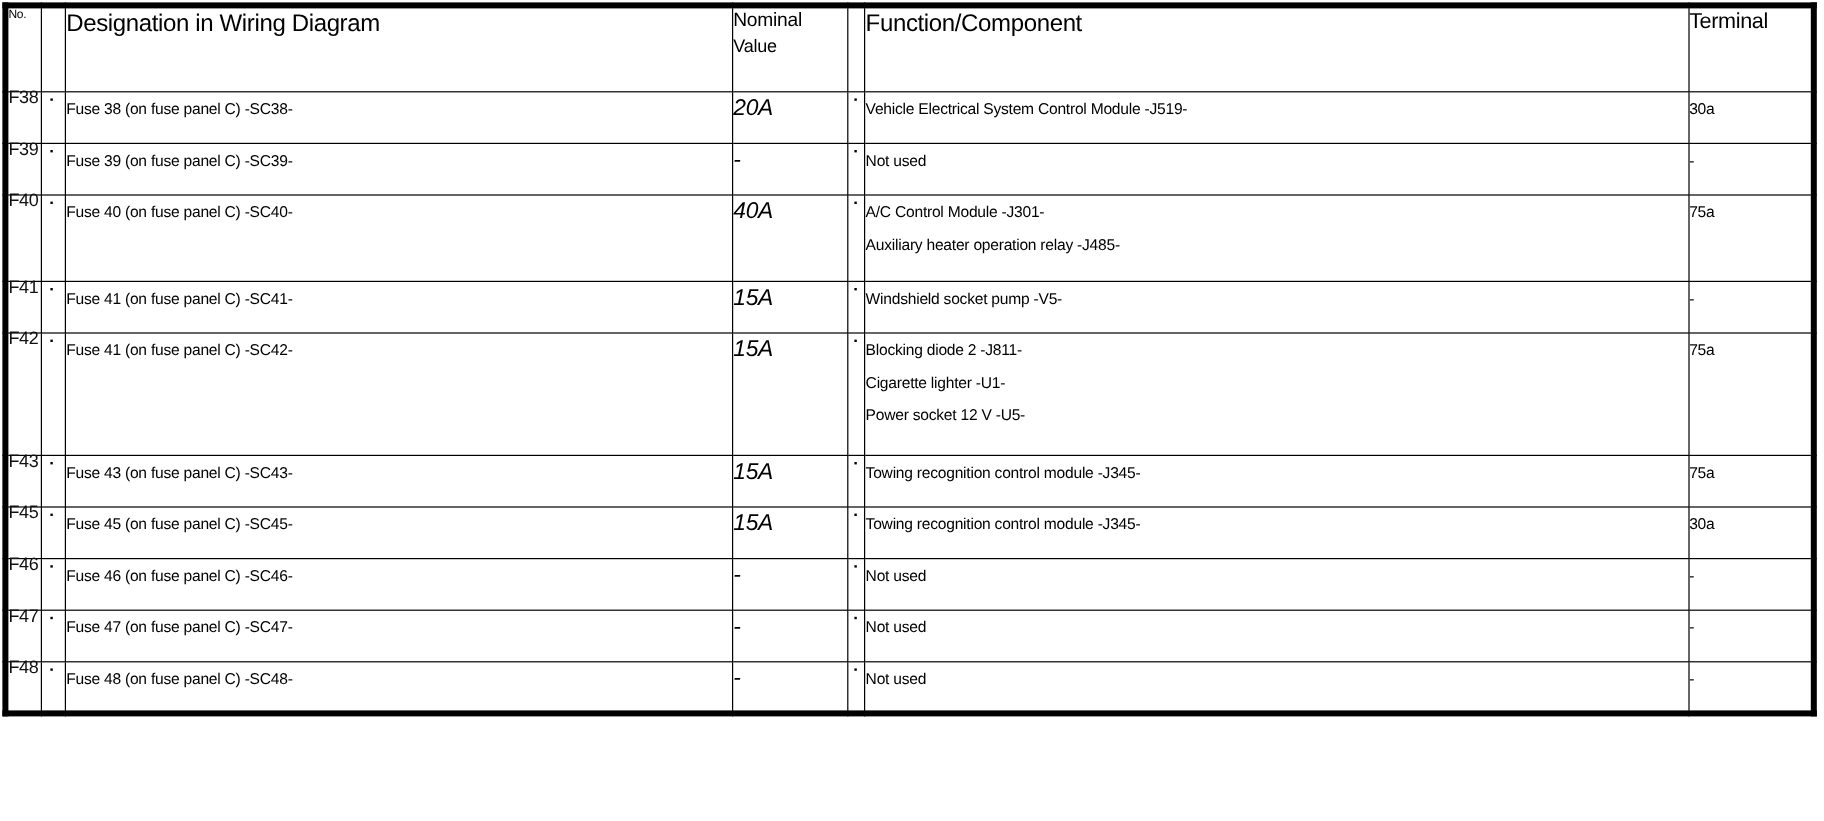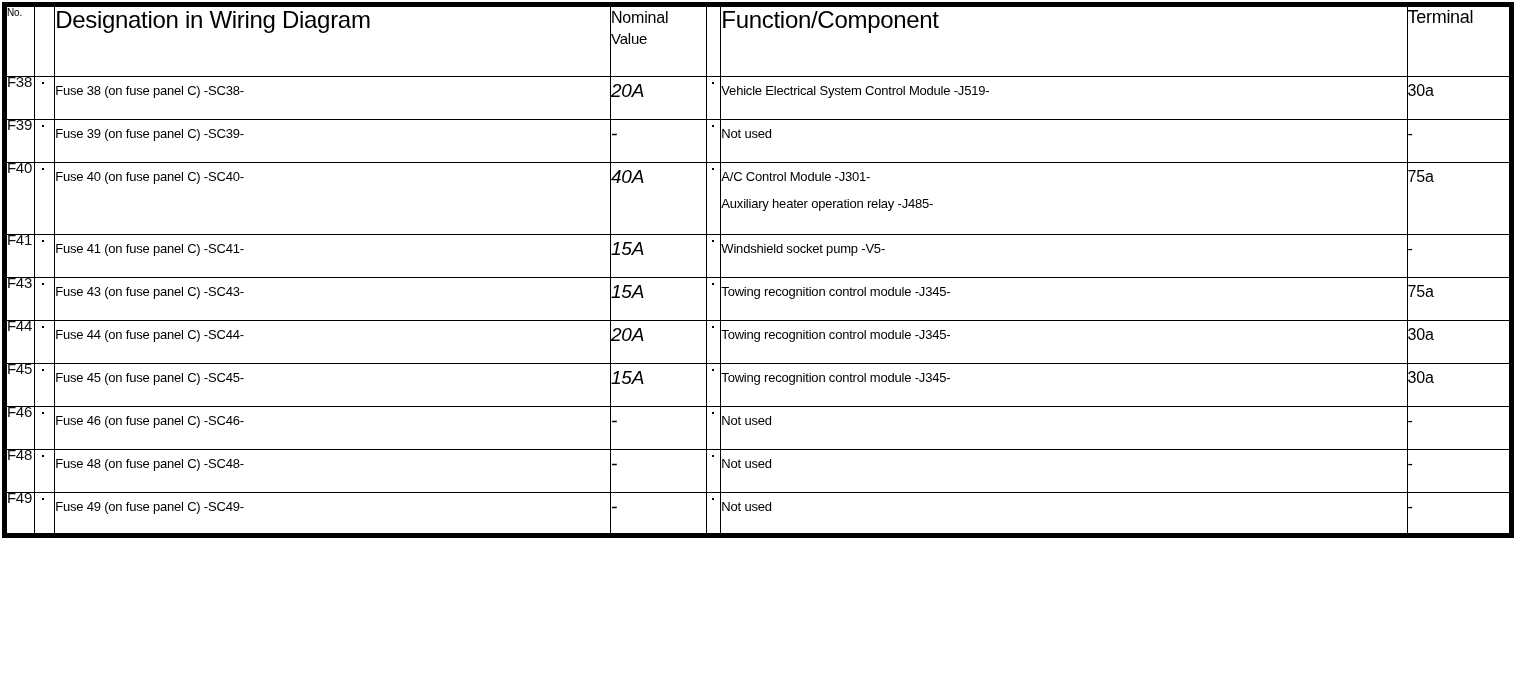--- a/index.html
+++ b/index.html
@@ -57,21 +57,21 @@
   }
   .hdr-no {
     font-size: 10px;
     font-weight: bold;
     line-height: 11px;
     padding: 2px 0 0 2px;
     letter-spacing: -0.2px;
   }
   .hdr-center {
     text-align: center;
-    font-size: 24px;
+    font-size: 20px;
     font-weight: bold;
     padding-top: 9px;
     line-height: 26px;
     letter-spacing: -0.3px;
   }
   .hdr-nom {
     text-align: center;
     font-size: 17px;
     font-weight: bold;
     line-height: 21px;
@@ -127,21 +127,21 @@
     white-space: pre-line;
   }
   .cell-nom {
     font-size: 19px;
     line-height: 27px;
     padding: 6px 0 6px 7px;
     letter-spacing: -0.2px;
     font-style: italic;
   }
   .cell-term {
-    font-size: 16px;
+    font-size: 13px;
     line-height: 27px;
     padding: 6px 0 6px 0;
     text-align: center;
     letter-spacing: -0.2px;
     margin-top: 10px;
   }
 
   
   tr.r-h1 { height: 43px; }
   tr.r-h2 { height: 72px; }
@@ -222,91 +222,93 @@
             <span class="dot"></span>
           </td>
           <td class="cell-text">Fuse 41 (on fuse panel C) -SC41-</td>
           <td class="cell-nom">15A</td>
           <td class="cell-dot2">
             <span class="dot"></span>
           </td>
           <td class="cell-text">Windshield socket pump -V5-</td>
           <td class="cell-term">-</td>
         </tr>
+        <tr class="r-h3">
+          <td class="cell-no">F42</td>
+          <td class="cell-dot">
+            <span class="dot"></span>
+          </td>
+          <td class="cell-text">Fuse 41 (on fuse panel C) -SC42-</td>
+          <td class="cell-nom">15A</td>
+          <td class="cell-dot2">
+            <span class="dot"></span>
+          </td>
+          <td class="cell-text">Blocking diode 2 -J811-
+Cigarette lighter -U1-
+Power socket 12 V -U5-</td>
+          <td class="cell-term">75a</td>
+        </tr>
         <tr class="r-h1">
           <td class="cell-no">F43</td>
           <td class="cell-dot">
             <span class="dot"></span>
           </td>
           <td class="cell-text">Fuse 43 (on fuse panel C) -SC43-</td>
           <td class="cell-nom">15A</td>
           <td class="cell-dot2">
             <span class="dot"></span>
           </td>
           <td class="cell-text">Towing recognition control module -J345-</td>
           <td class="cell-term">75a</td>
         </tr>
         <tr class="r-h1">
-          <td class="cell-no">F44</td>
-          <td class="cell-dot">
-            <span class="dot"></span>
-          </td>
-          <td class="cell-text">Fuse 44 (on fuse panel C) -SC44-</td>
-          <td class="cell-nom">20A</td>
+          <td class="cell-no">F45</td>
+          <td class="cell-dot">
+            <span class="dot"></span>
+          </td>
+          <td class="cell-text">Fuse 45 (on fuse panel C) -SC45-</td>
+          <td class="cell-nom">15A</td>
           <td class="cell-dot2">
             <span class="dot"></span>
           </td>
           <td class="cell-text">Towing recognition control module -J345-</td>
           <td class="cell-term">30a</td>
         </tr>
         <tr class="r-h1">
-          <td class="cell-no">F45</td>
-          <td class="cell-dot">
-            <span class="dot"></span>
-          </td>
-          <td class="cell-text">Fuse 45 (on fuse panel C) -SC45-</td>
-          <td class="cell-nom">15A</td>
-          <td class="cell-dot2">
-            <span class="dot"></span>
-          </td>
-          <td class="cell-text">Towing recognition control module -J345-</td>
-          <td class="cell-term">30a</td>
-        </tr>
-        <tr class="r-h1">
           <td class="cell-no">F46</td>
           <td class="cell-dot">
             <span class="dot"></span>
           </td>
           <td class="cell-text">Fuse 46 (on fuse panel C) -SC46-</td>
           <td class="cell-nom">-</td>
           <td class="cell-dot2">
             <span class="dot"></span>
           </td>
           <td class="cell-text">Not used</td>
           <td class="cell-term">-</td>
         </tr>
         <tr class="r-h1">
+          <td class="cell-no">F47</td>
+          <td class="cell-dot">
+            <span class="dot"></span>
+          </td>
+          <td class="cell-text">Fuse 47 (on fuse panel C) -SC47-</td>
+          <td class="cell-nom">-</td>
+          <td class="cell-dot2">
+            <span class="dot"></span>
+          </td>
+          <td class="cell-text">Not used</td>
+          <td class="cell-term">-</td>
+        </tr>
+        <tr class="r-h1">
           <td class="cell-no">F48</td>
           <td class="cell-dot">
             <span class="dot"></span>
           </td>
           <td class="cell-text">Fuse 48 (on fuse panel C) -SC48-</td>
-          <td class="cell-nom">-</td>
-          <td class="cell-dot2">
-            <span class="dot"></span>
-          </td>
-          <td class="cell-text">Not used</td>
-          <td class="cell-term">-</td>
-        </tr>
-        <tr class="r-h1">
-          <td class="cell-no">F49</td>
-          <td class="cell-dot">
-            <span class="dot"></span>
-          </td>
-          <td class="cell-text">Fuse 49 (on fuse panel C) -SC49-</td>
           <td class="cell-nom">-</td>
           <td class="cell-dot2">
             <span class="dot"></span>
           </td>
           <td class="cell-text">Not used</td>
           <td class="cell-term">-</td>
         </tr>
       </tbody>
   </table>
 </div>

